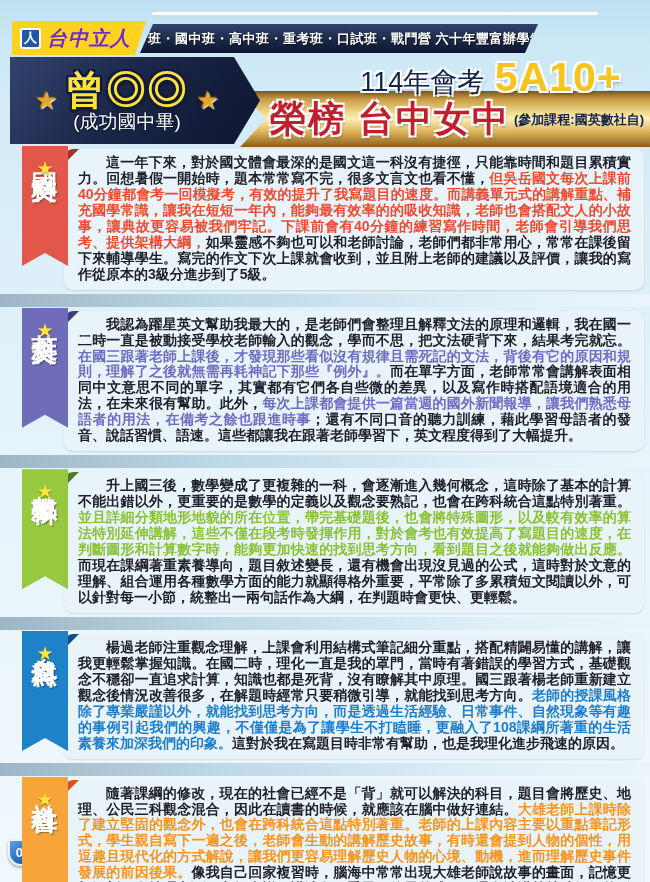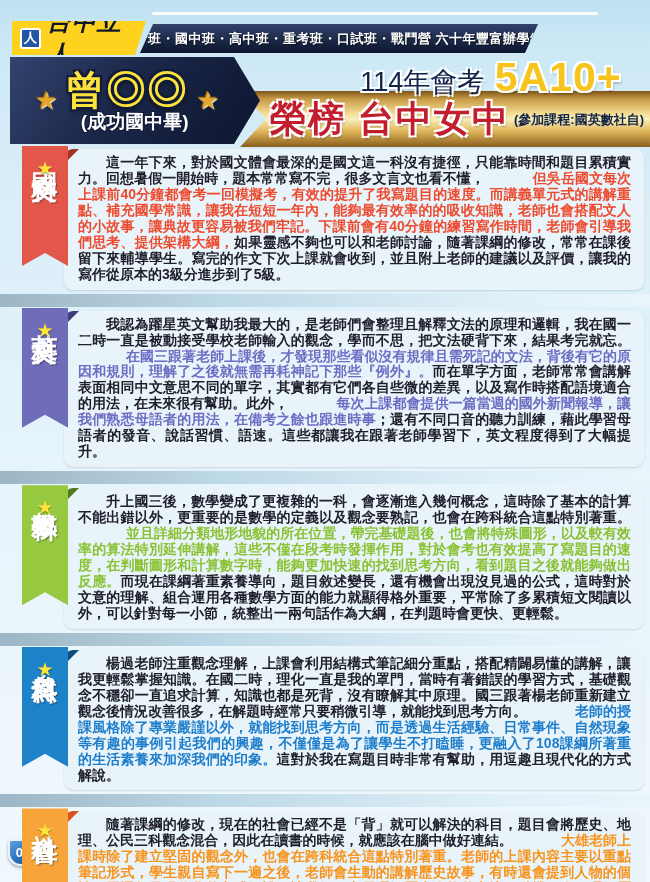--- a/index.html
+++ b/index.html
@@ -9,42 +9,42 @@
 
   
   .topbar { position:absolute; top:0; left:0; right:0; height:56px; }
   .top-white-line { position:absolute; top:12px; left:152px; width:446px; height:3px; background:#fff; border-radius:2px; }
   .logo-box { position:absolute; left:12px; top:21px; width:134px; height:34px; background:#ffd21f;
               clip-path:polygon(0 0,100% 0,calc(100% - 11px) 100%,0 100%);
               display:flex; align-items:center; gap:6px; padding-left:8px; z-index:3;
               box-shadow:0 2px 3px rgba(0,0,0,.25); }
   .logo-icon { width:21px; height:21px; background:#2456a8; border:2px solid #fff; border-radius:3px;
                color:#fff; font-size:13px; font-weight:bold; display:flex; align-items:center; justify-content:center; }
-  .logo-text { font-size:24px; font-weight:bold; font-style:italic; color:#0f172a; letter-spacing:1px; }
+  .logo-text { font-size:20px; font-weight:bold; font-style:italic; color:#6d28d9; letter-spacing:1px; }
   .tagline-strip { position:absolute; left:140px; top:24px; width:398px; height:29px;
                    background:linear-gradient(180deg,#31436b 0%,#16223f 70%,#0e1730 100%);
                    clip-path:polygon(13px 0,100% 0,calc(100% - 13px) 100%,0 100%);
                    display:flex; align-items:center; justify-content:center; z-index:2; }
   .tagline-strip span { color:#fff; font-weight:bold; font-size:13px; letter-spacing:.5px;
                         text-shadow:1px 1px 1px rgba(0,0,0,.6); white-space:nowrap; }
 
   
   .hero { position:absolute; top:56px; left:0; right:0; height:92px; }
   .name-banner { position:absolute; left:10px; top:1px; width:250px; height:87px; z-index:4;
                  background:linear-gradient(125deg,#33436e 0%,#1b2749 45%,#0d1630 100%);
                  clip-path:polygon(0 0,calc(100% - 26px) 0,100% 50%,calc(100% - 26px) 100%,0 100%);
                  display:flex; align-items:center; justify-content:center; gap:8px; padding-right:16px;
                  box-shadow:0 3px 5px rgba(0,0,0,.3); }
   .gold-star { font-size:25px; color:#e3a62f;
                text-shadow:-1px -1px 0 #8a5a10,1px 1px 1px #fff3c4,0 2px 3px rgba(0,0,0,.5); }
   .name-col { text-align:center; }
   .student-name { font-size:39px; font-weight:bold; color:#ffe23c; letter-spacing:2px; line-height:1;
                   text-shadow:-2px -2px 0 #101c38,2px -2px 0 #101c38,-2px 2px 0 #101c38,2px 2px 0 #101c38,0 3px 4px rgba(0,0,0,.55); }
-  .student-school { font-size:19px; font-weight:bold; color:#ffffff; margin-top:3px; line-height:1;
-                    text-shadow:-1px -1px 0 #101c38,1px -1px 0 #101c38,-1px 1px 0 #101c38,1px 1px 0 #101c38;text-align:right; }
+  .student-school { font-size:19px; font-weight:normal; color:#ffffff; margin-top:3px; line-height:1;
+                    text-shadow:-1px -1px 0 #101c38,1px -1px 0 #101c38,-1px 1px 0 #101c38,1px 1px 0 #101c38; }
   .exam-line { position:absolute; left:335px; top:-2px; width:312px; text-align:center; white-space:nowrap; z-index:3; }
   .exam-label { font-size:27px; font-weight:normal; color:#15224a;
                 text-shadow:-2px -2px 0 #fff,2px -2px 0 #fff,-2px 2px 0 #fff,2px 2px 0 #fff,2px 3px 3px rgba(0,0,0,.25); }
   .exam-score { font-size:41px; font-weight:bold; color:#f6c41c; letter-spacing:1px; margin-left:6px;
                 text-shadow:-2px -2px 0 #fff,2px -2px 0 #fff,-2px 2px 0 #fff,2px 2px 0 #fff,2px 3px 3px rgba(0,0,0,.3); }
   .gold-ribbon { position:absolute; left:240px; top:35px; right:0; height:56px; z-index:2;
                  background:linear-gradient(180deg,#7d5418 0%,#c79a46 14%,#f3dd92 40%,#f9efba 50%,#e0b65a 72%,#8a5e1e 100%);
                  clip-path:polygon(0 0,100% 0,100% 100%,0 100%,26px 50%);
                  display:flex; align-items:center; justify-content:center; padding-left:24px; }
   .result-main { font-size:36px; font-weight:bold; color:#c21f2e; letter-spacing:2px; white-space:nowrap;
@@ -64,21 +64,21 @@
             filter:drop-shadow(1px 2px 2px rgba(0,0,0,.3)); }
   .ribbon-fold { position:absolute; right:-8px; top:0; width:0; height:0;
                  border-left:8px solid var(--fold); border-bottom:9px solid transparent; }
   .ribbon-label { writing-mode:vertical-rl; text-orientation:upright; color:#fff; font-weight:bold;
                   font-size:26px; line-height:1; letter-spacing:2px;
                   text-shadow:1px 1px 1px rgba(0,0,0,.35); }
   .ribbon-star { font-size:19px; color:#ffe43a; margin-top:1px; line-height:1;
                  text-shadow:0 1px 1px rgba(0,0,0,.4); }
   .subject-paragraph { font-size:14px; line-height:1.14; font-weight:bold; color:#1f1f2b;
                        text-align:justify; text-indent:2em; }
-  .subject-paragraph .hl { color:var(--hl);margin-left:48px; }
+  .subject-paragraph .hl { color:var(--hl); }
   .divider { height:13px; margin:4px 0; background:linear-gradient(90deg,#9db6c5 0%,#bed9e7 35%,#dfeff8 75%,#eaf5fb 100%); }
 
   
   .page-badge { position:absolute; left:8px; bottom:16px; width:30px; height:27px;
                 background:linear-gradient(145deg,#5ea0e0 0%,#2a6cbb 60%,#17518f 100%);
                 border:2px solid #e8f3fb; border-radius:3px 13px 13px 13px;
                 color:#fff; font-size:13px; font-weight:bold;
                 display:flex; align-items:center; justify-content:center;
                 box-shadow:0 2px 3px rgba(0,0,0,.3); }
 </style>
@@ -118,21 +118,21 @@
   </div>
 
   <div class="sections">
   <section class="subject-section" style="--accent: #e2574a; --fold: #a03425; --hl: #ed4b2f;">
     <div class="panel-fold"></div>
     <div class="ribbon">
       <div class="ribbon-fold"></div>
       <span class="ribbon-label">國文科</span>
       <span class="ribbon-star">★</span>
     </div>
-    <p class="subject-paragraph"><span>這一年下來，對於國文體會最深的是國文這一科沒有捷徑，只能靠時間和題目累積實力。回想暑假一開始時，題本常常寫不完，很多文言文也看不懂，</span><span class="hl">但吳岳國文每次上課前40分鐘都會考一回模擬考，有效的提升了我寫題目的速度。而講義單元式的講解重點、補充國學常識，讓我在短短一年內，能夠最有效率的的吸收知識，老師也會搭配文人的小故事，讓典故更容易被我們牢記。下課前會有40分鐘的練習寫作時間，老師會引導我們思考、提供架構大綱，</span><span>如果靈感不夠也可以和老師討論，隨著課綱的修改，常常在課後留下來輔導學生。寫完的作文下次上課就會收到，並且附上老師的建議以及評價，讓我的寫作從原本的3級分進步到了5級。</span></p>
+    <p class="subject-paragraph"><span>這一年下來，對於國文體會最深的是國文這一科沒有捷徑，只能靠時間和題目累積實力。回想暑假一開始時，題本常常寫不完，很多文言文也看不懂，</span><span class="hl">但吳岳國文每次上課前40分鐘都會考一回模擬考，有效的提升了我寫題目的速度。而講義單元式的講解重點、補充國學常識，讓我在短短一年內，能夠最有效率的的吸收知識，老師也會搭配文人的小故事，讓典故更容易被我們牢記。下課前會有40分鐘的練習寫作時間，老師會引導我們思考、提供架構大綱，</span><span>如果靈感不夠也可以和老師討論，老師們都非常用心，常常在課後留下來輔導學生。寫完的作文下次上課就會收到，並且附上老師的建議以及評價，讓我的寫作從原本的3級分進步到了5級。</span></p>
   </section>
 <div class="divider"></div>
   <section class="subject-section" style="--accent: #6f6cb9; --fold: #3e3c7d; --hl: #6f6cc4;">
     <div class="panel-fold"></div>
     <div class="ribbon">
       <div class="ribbon-fold"></div>
       <span class="ribbon-label">英文科</span>
       <span class="ribbon-star">★</span>
     </div>
     <p class="subject-paragraph"><span>我認為躍星英文幫助我最大的，是老師們會整理且解釋文法的原理和邏輯，我在國一二時一直是被動接受學校老師輸入的觀念，學而不思，把文法硬背下來，結果考完就忘。</span><span class="hl">在國三跟著老師上課後，才發現那些看似沒有規律且需死記的文法，背後有它的原因和規則，理解了之後就無需再耗神記下那些『例外』。</span><span>而在單字方面，老師常常會講解表面相同中文意思不同的單字，其實都有它們各自些微的差異，以及寫作時搭配語境適合的用法，在未來很有幫助。此外，</span><span class="hl">每次上課都會提供一篇當週的國外新聞報導，讓我們熟悉母語者的用法，在備考之餘也跟進時事</span><span>；還有不同口音的聽力訓練，藉此學習母語者的發音、說話習慣、語速。這些都讓我在跟著老師學習下，英文程度得到了大幅提升。</span></p>
@@ -148,21 +148,21 @@
     <p class="subject-paragraph"><span>升上國三後，數學變成了更複雜的一科，會逐漸進入幾何概念，這時除了基本的計算不能出錯以外，更重要的是數學的定義以及觀念要熟記，也會在跨科統合這點特別著重。</span><span class="hl">並且詳細分類地形地貌的所在位置，帶完基礎題後，也會將特殊圖形，以及較有效率的算法特別延伸講解，這些不僅在段考時發揮作用，對於會考也有效提高了寫題目的速度，在判斷圖形和計算數字時，能夠更加快速的找到思考方向，看到題目之後就能夠做出反應。</span><span>而現在課綱著重素養導向，題目敘述變長，還有機會出現沒見過的公式，這時對於文意的理解、組合運用各種數學方面的能力就顯得格外重要，平常除了多累積短文閱讀以外，可以針對每一小節，統整出一兩句話作為大綱，在判題時會更快、更輕鬆。</span></p>
   </section>
 <div class="divider"></div>
   <section class="subject-section" style="--accent: #1e82c8; --fold: #0d4d82; --hl: #1e7ecb;">
     <div class="panel-fold"></div>
     <div class="ribbon">
       <div class="ribbon-fold"></div>
       <span class="ribbon-label">自然科</span>
       <span class="ribbon-star">★</span>
     </div>
-    <p class="subject-paragraph"><span>楊過老師注重觀念理解，上課會利用結構式筆記細分重點，搭配精闢易懂的講解，讓我更輕鬆掌握知識。在國二時，理化一直是我的罩門，當時有著錯誤的學習方式，基礎觀念不穩卻一直追求計算，知識也都是死背，沒有瞭解其中原理。國三跟著楊老師重新建立觀念後情況改善很多，在解題時經常只要稍微引導，就能找到思考方向。</span><span class="hl">老師的授課風格除了專業嚴謹以外，就能找到思考方向，而是透過生活經驗、日常事件、自然現象等有趣的事例引起我們的興趣，不僅僅是為了讓學生不打瞌睡，更融入了108課綱所著重的生活素養來加深我們的印象。</span><span>這對於我在寫題目時非常有幫助，用逗趣且現代化的方式解說。</span></p>
+    <p class="subject-paragraph"><span>楊過老師注重觀念理解，上課會利用結構式筆記細分重點，搭配精闢易懂的講解，讓我更輕鬆掌握知識。在國二時，理化一直是我的罩門，當時有著錯誤的學習方式，基礎觀念不穩卻一直追求計算，知識也都是死背，沒有瞭解其中原理。國三跟著楊老師重新建立觀念後情況改善很多，在解題時經常只要稍微引導，就能找到思考方向。</span><span class="hl">老師的授課風格除了專業嚴謹以外，就能找到思考方向，而是透過生活經驗、日常事件、自然現象等有趣的事例引起我們的興趣，不僅僅是為了讓學生不打瞌睡，更融入了108課綱所著重的生活素養來加深我們的印象。</span><span>這對於我在寫題目時非常有幫助，也是我理化進步飛速的原因。</span></p>
   </section>
 <div class="divider"></div>
   <section class="subject-section" style="--accent: #f7a53a; --fold: #d9531f; --hl: #f7941d;">
     <div class="panel-fold"></div>
     <div class="ribbon">
       <div class="ribbon-fold"></div>
       <span class="ribbon-label">社會科</span>
       <span class="ribbon-star">★</span>
     </div>
     <p class="subject-paragraph"><span>隨著課綱的修改，現在的社會已經不是「背」就可以解決的科目，題目會將歷史、地理、公民三科觀念混合，因此在讀書的時候，就應該在腦中做好連結。</span><span class="hl">大雄老師上課時除了建立堅固的觀念外，也會在跨科統合這點特別著重。老師的上課內容主要以重點筆記形式，學生親自寫下一遍之後，老師會生動的講解歷史故事，有時還會提到人物的個性，用逗趣且現代化的方式解說，讓我們更容易理解歷史人物的心境、動機，進而理解歷史事件發展的前因後果。</span><span>像我自己回家複習時，腦海中常常出現大雄老師說故事的畫面，記憶更加深刻。在地理方面，老師會詳細講述各種季風、信風的成因，還有沙漠等特殊氣候的形成原因，並且詳細分類地形地貌的所在位置，以及當地因為氣候而形成的人文特色，讓我能夠更順利的將地理與國家的社會形態結合。除外，</span></p>

